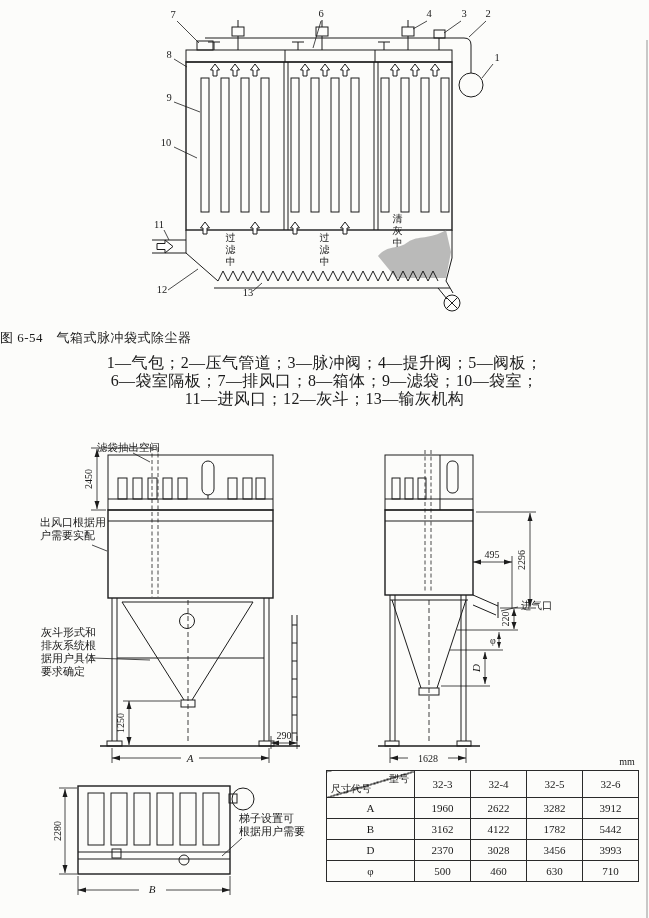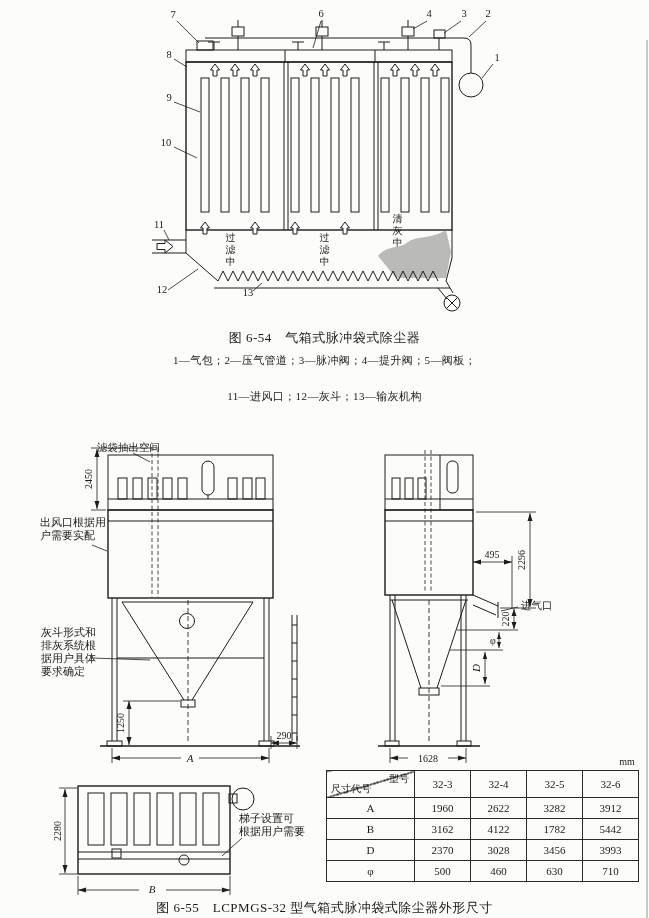--- a/index.html
+++ b/index.html
@@ -14,22 +14,22 @@
   .dashf{stroke:#1c1c1c;stroke-width:0.8;fill:none;stroke-dasharray:4 2.5;}
   .fillw{fill:#ffffff;stroke:#1c1c1c;stroke-width:1;}
   .ah{fill:#1c1c1c;stroke:none;}
   .dust{fill:#8e8e8e;opacity:0.6;stroke:none;}
   text.callout{font:10.5px "Liberation Serif",serif;fill:#1a1a1a;}
   text.dim{font:10px "Liberation Serif",serif;fill:#1a1a1a;}
   text.dimi{font:italic 11px "Liberation Serif",serif;fill:#1a1a1a;}
   text.cjk{font:10.5px "Liberation Serif",serif;fill:#1a1a1a;}
   
   .ovl{position:absolute;color:#1a1a1a;}
-  .cap{left:0;width:649px;text-align:center;font-size:13px;letter-spacing:0.5px;}
-  .leg{left:0;width:649px;text-align:center;font-size:11px;letter-spacing:0.4px;}
+  .cap{left:0;width:649px;text-align:left;font-size:13px;letter-spacing:0.5px;}
+  .leg{left:0;width:649px;text-align:center;font-size:16px;letter-spacing:0.4px;}
   .vlabel{width:13px;font-size:10px;line-height:1.18;word-break:break-all;text-align:center;}
   .note{font-size:11px;line-height:13px;white-space:nowrap;}
   .nw{white-space:nowrap;font-size:10.5px;}
   
   .dim-table{position:absolute;left:326px;top:770px;border-collapse:collapse;table-layout:fixed;
              border:1.5px solid #222;}
   .dim-table th,.dim-table td{border:1px solid #2a2a2a;font:11px "Liberation Serif",serif;
              color:#1a1a1a;text-align:center;padding:0;font-weight:normal;}
   .dim-table td{height:20px;}
   th.diag{height:26px;position:relative;
@@ -337,20 +337,21 @@
 
   <line x1="647" y1="40" x2="647" y2="918" stroke="#8a8a8a" stroke-width="1.5" opacity="0.6"></line>
 </svg>
 
 <div class="ovl vlabel" style="left:224px;top:232px;">过滤中</div>
 <div class="ovl vlabel" style="left:318px;top:232px;">过滤中</div>
 <div class="ovl vlabel" style="left:391px;top:213px;">清灰中</div>
 
 <div class="ovl cap" style="top:329px;">图 6-54　气箱式脉冲袋式除尘器</div>
 <div class="ovl leg" style="top:353px;">1—气包；2—压气管道；3—脉冲阀；4—提升阀；5—阀板；</div>
+<div class="ovl leg" style="top:371px;">6—袋室隔板；7—排风口；8—箱体；9—滤袋；10—袋室；</div>
 <div class="ovl leg" style="top:389px;">11—进风口；12—灰斗；13—输灰机构</div>
 
 <div class="ovl nw" style="left:97px;top:441px;">滤袋抽出空间</div>
 
 <div class="ovl note" style="left:40px;top:516px;">
   <div>出风口根据用</div>
   <div>户需要实配</div>
 </div>
 
 <div class="ovl note" style="left:41px;top:626px;font-family:Liberation Serif, serif;">
@@ -408,15 +409,14 @@
   <tr>
     <td class="rowlab">φ</td>
     <td>500</td>
     <td>460</td>
     <td>630</td>
     <td>710</td>
   </tr>
 </tbody>
     </table>
 
-<div class="ovl cap" style="top:899px;">图 6-55　LCPMGS-32 型气箱式脉冲袋式除尘器外形尺寸</div>
 
 </div>
 
 </body></html>

